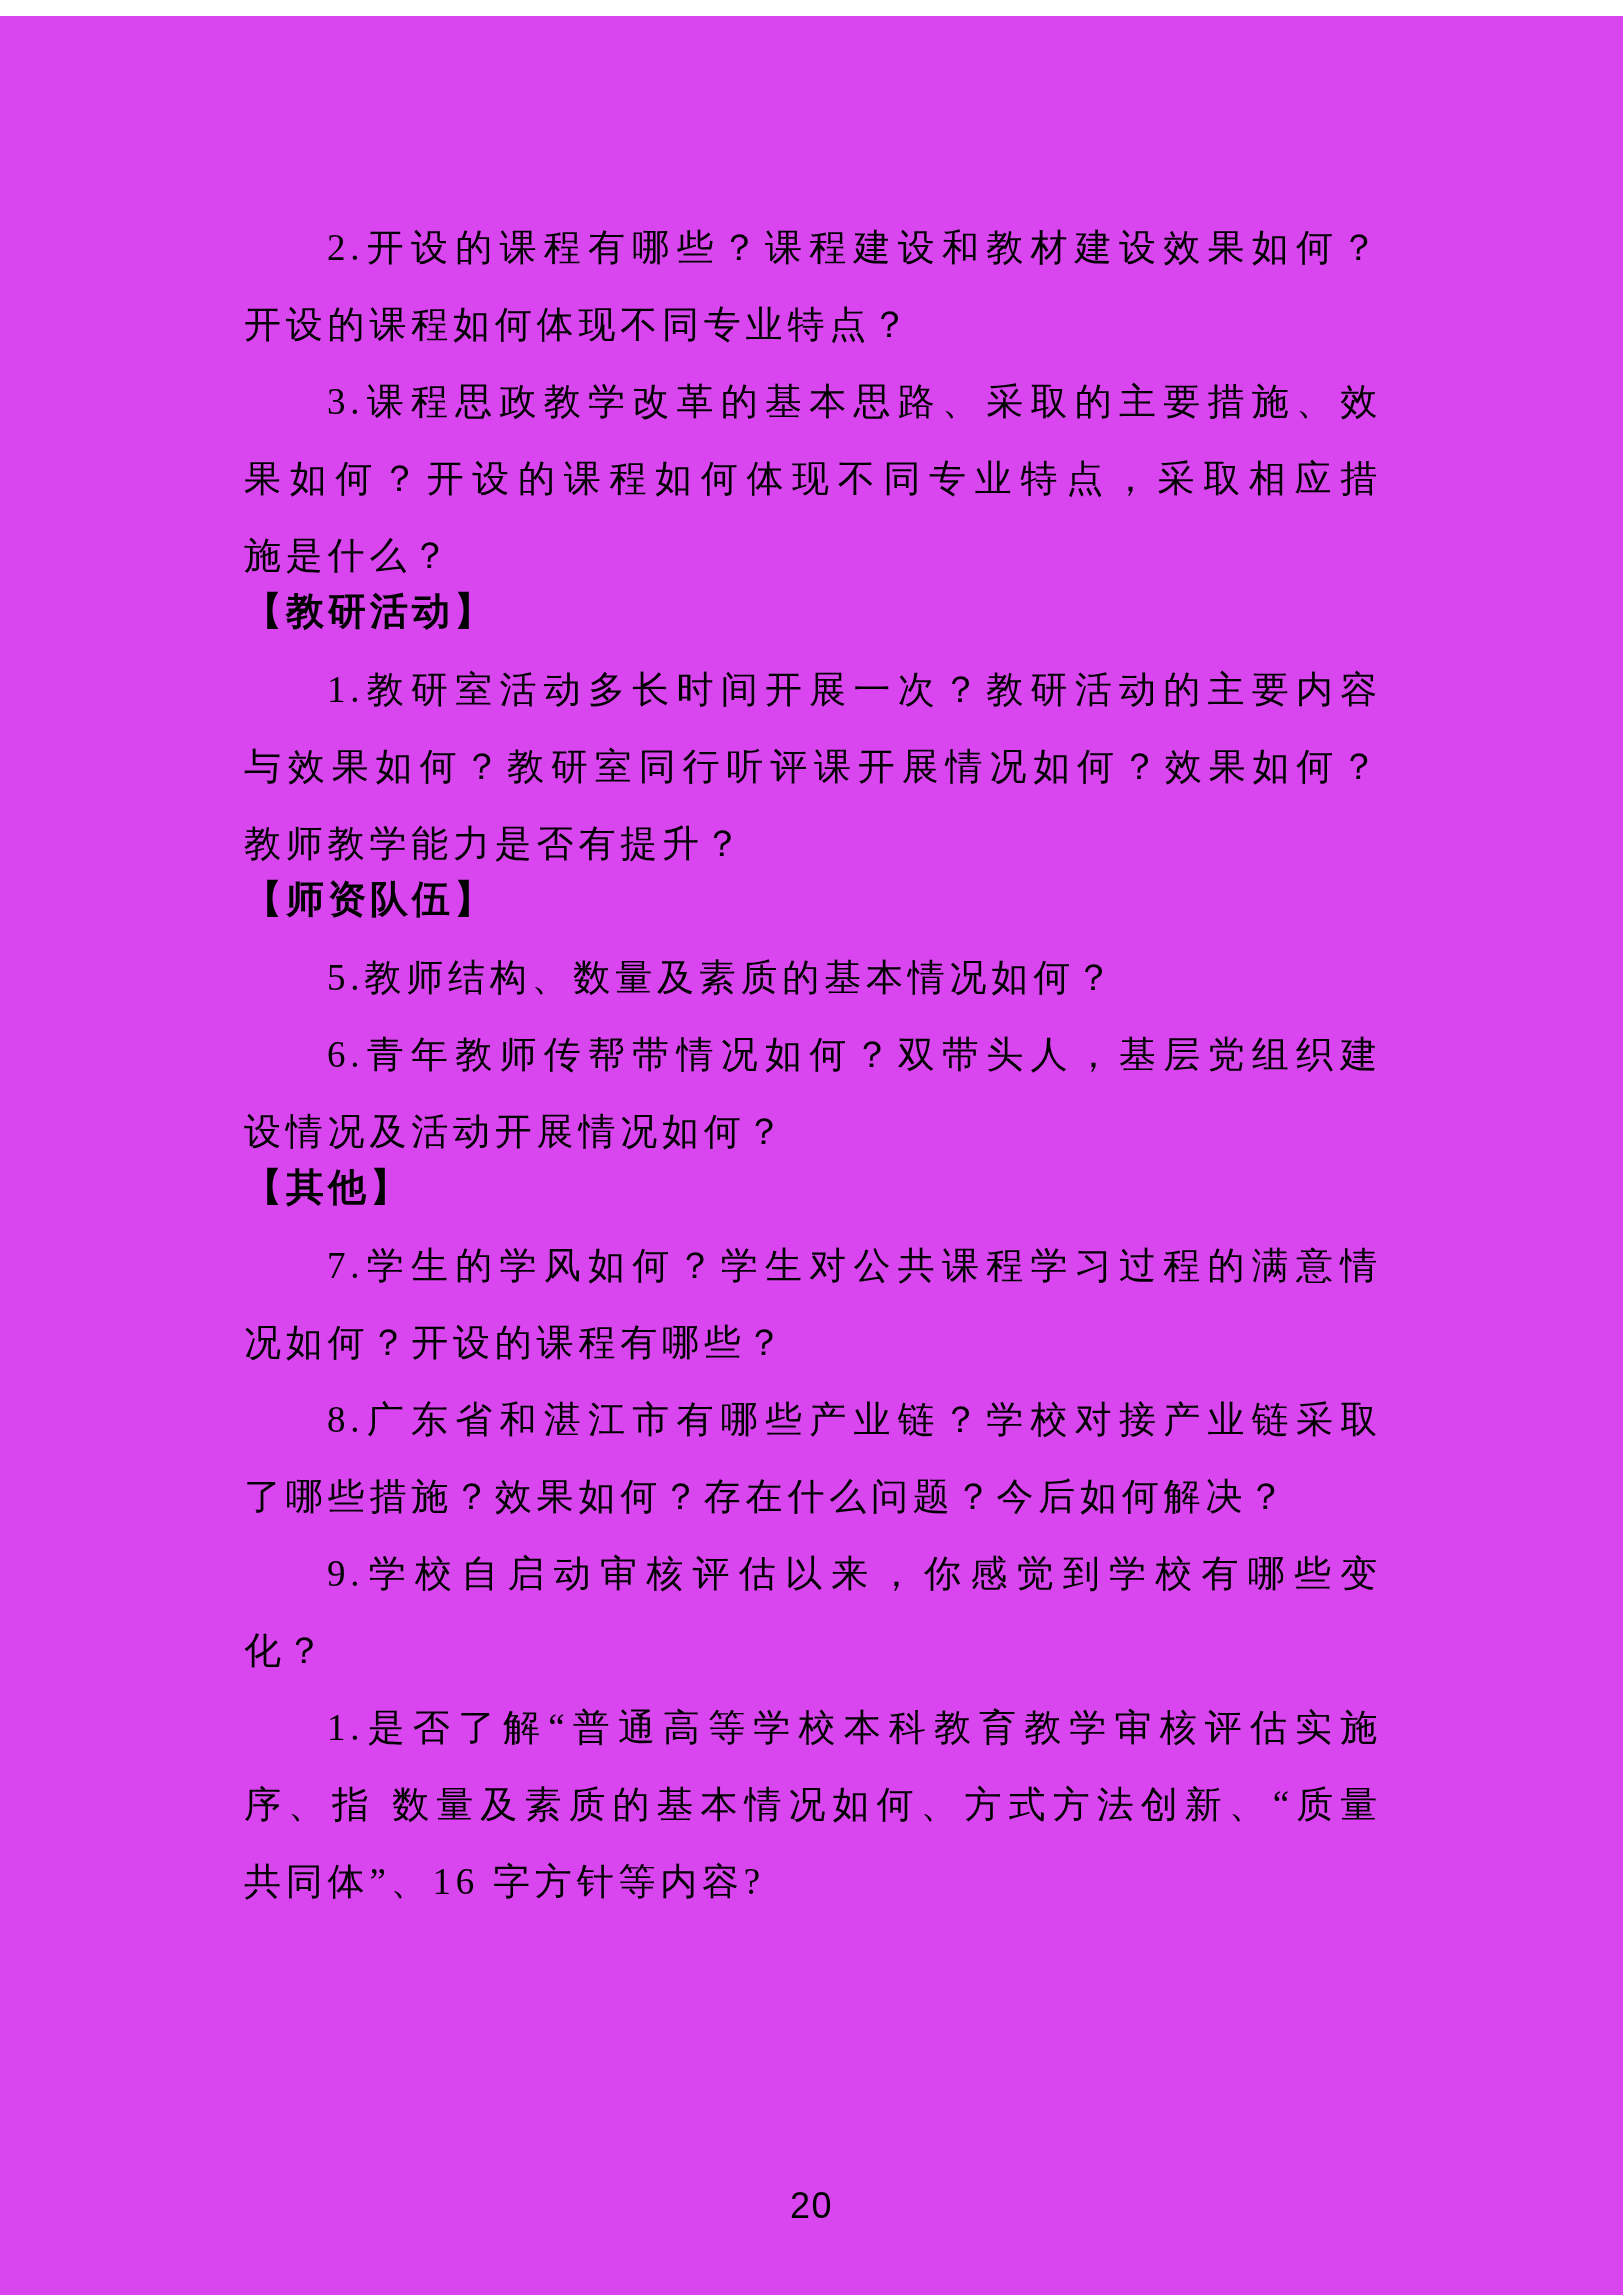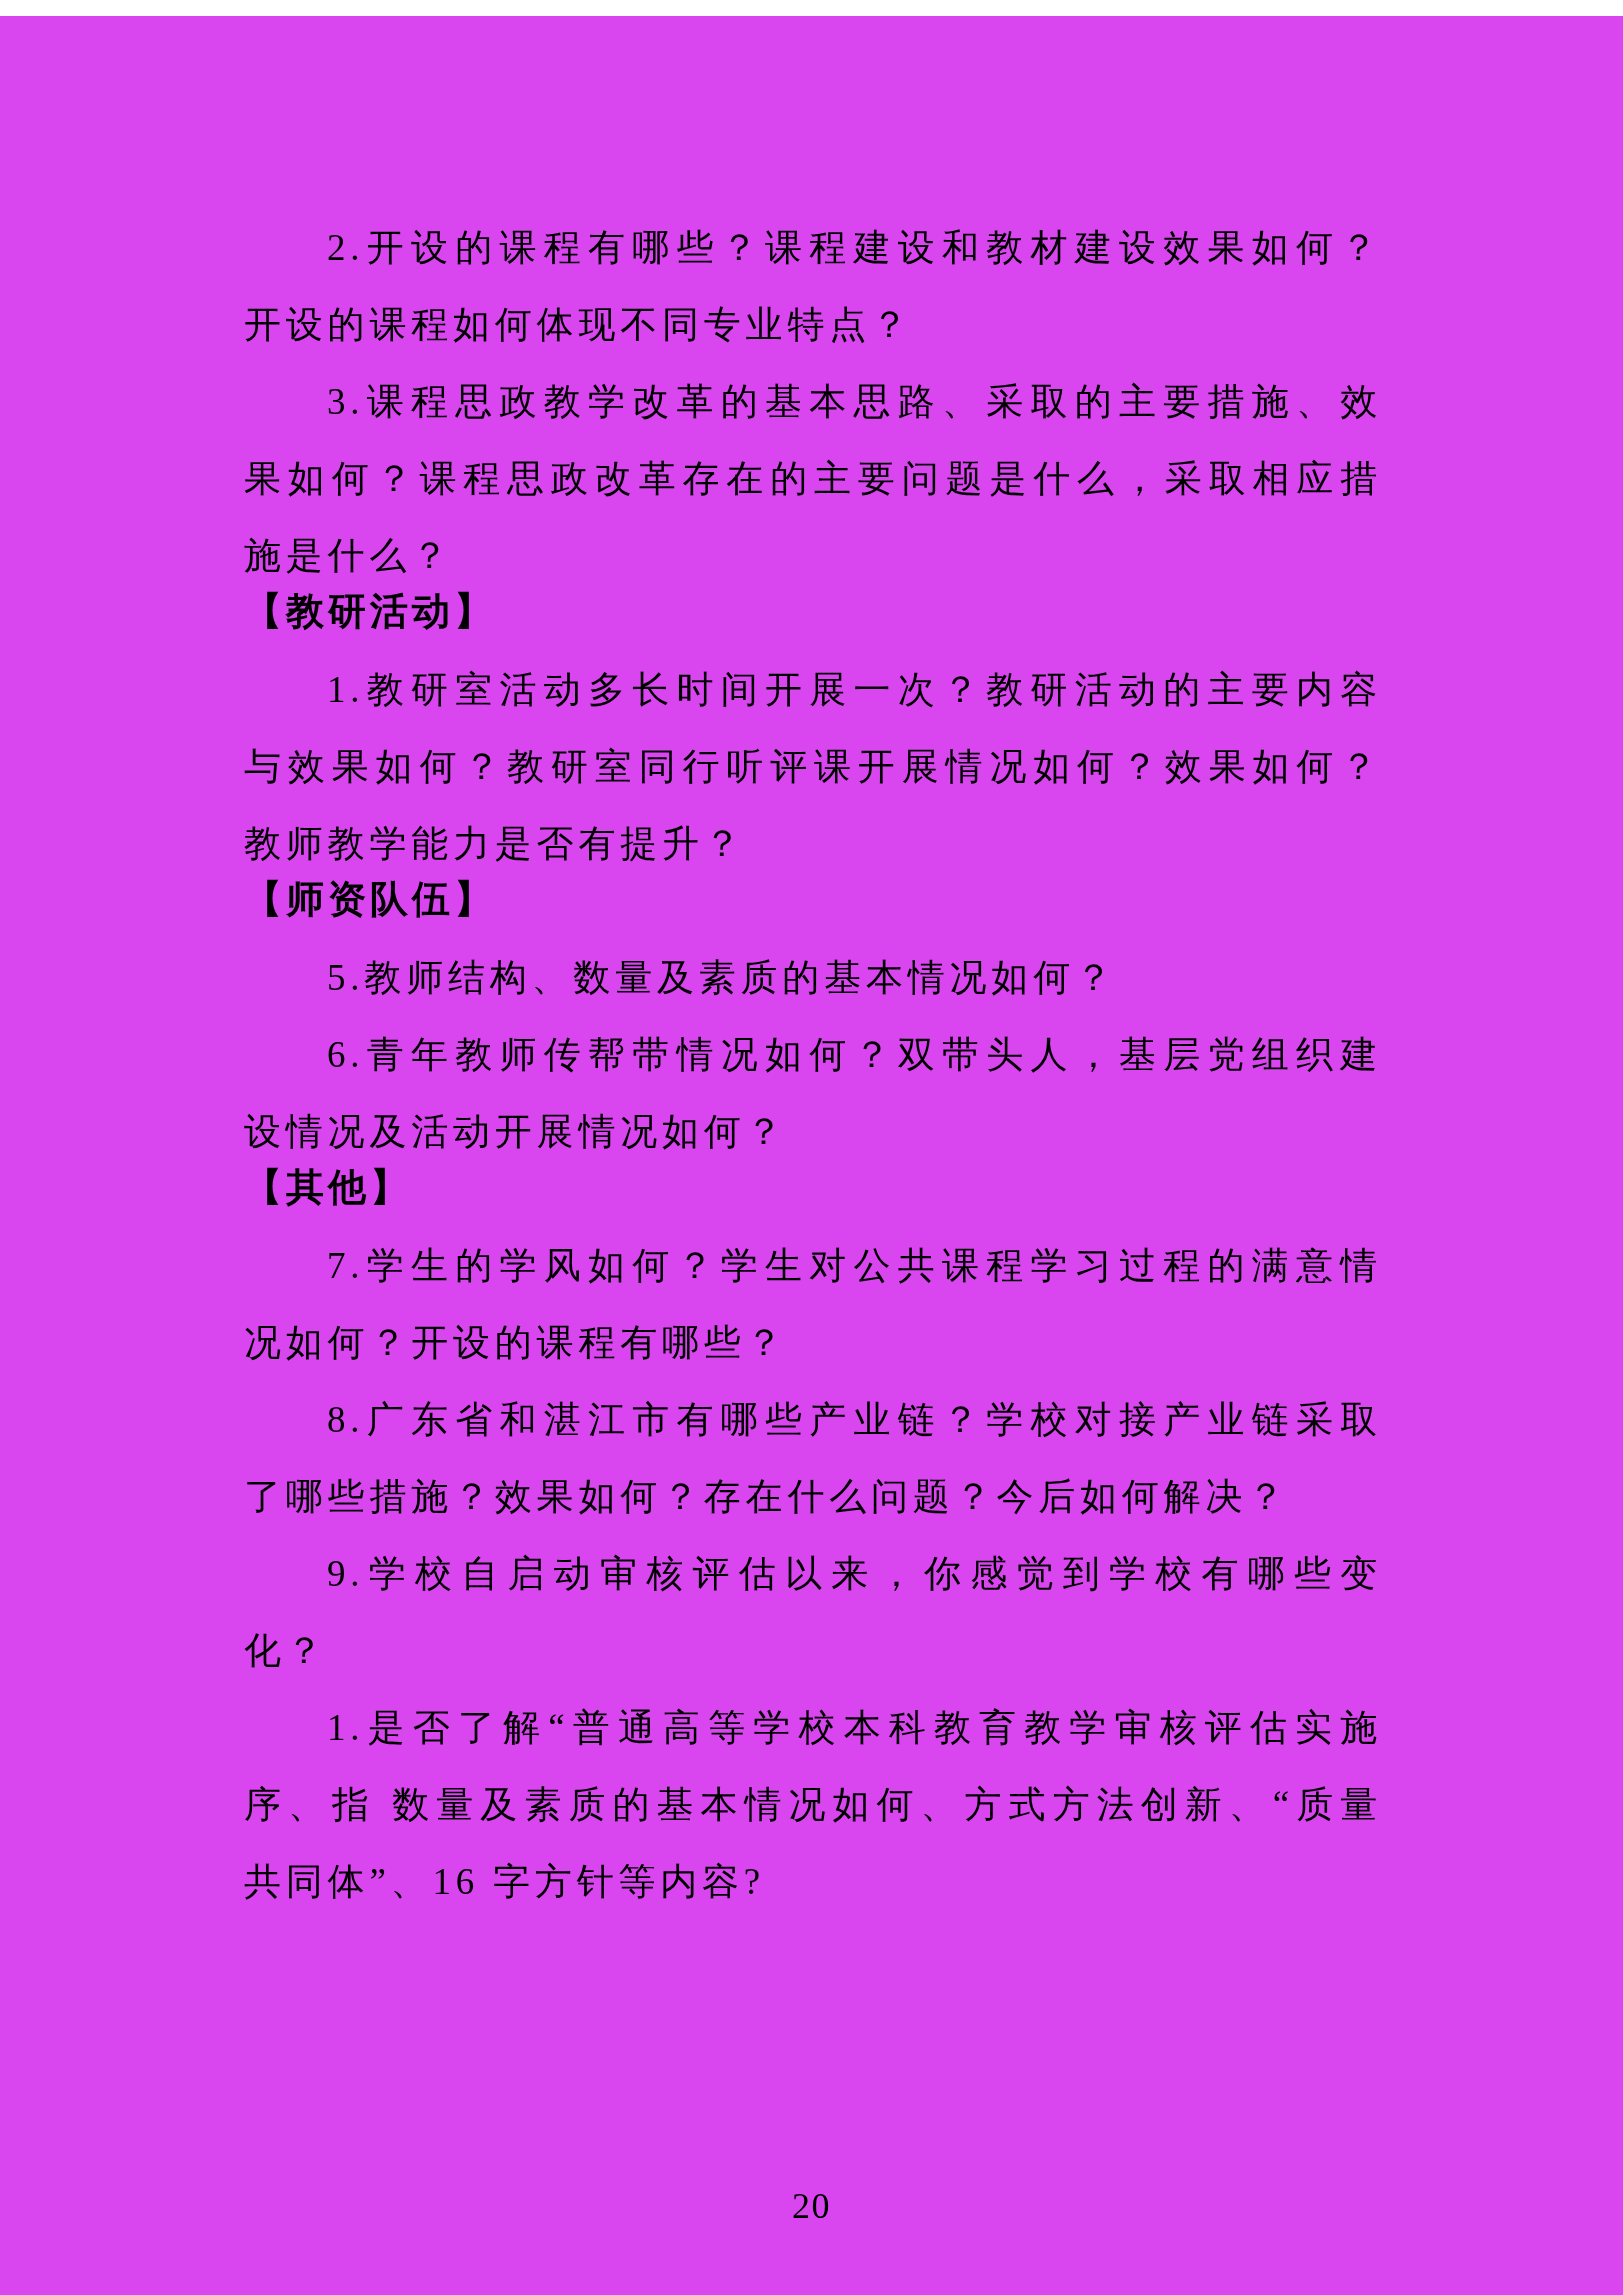--- a/index.html
+++ b/index.html
@@ -66,35 +66,35 @@
     margin-top: -18px;
     white-space: nowrap;
     text-align: left;
   }
   .page-number {
     position: absolute;
     left: 0;
     top: 2169px;
     width: 1623px;
     text-align: center;
-    font-family: Liberation Serif, serif;
+    font-family: Liberation Sans, sans-serif;
     font-size: 36px;
     letter-spacing: 1.6px;
     color: #000000;
   }
 </style>
 </head>
 <body>
 
 <div class="page">
   <main class="content" id="lines-container">
       <div class="line indent fill">2.开设的课程有哪些？课程建设和教材建设效果如何？</div>
       <div class="line">开设的课程如何体现不同专业特点？</div>
       <div class="line indent fill">3.课程思政教学改革的基本思路、采取的主要措施、效</div>
-      <div class="line fill">果如何？课程思政改革存在的主要问题是什么，采取相应措</div>
+      <div class="line fill">果如何？开设的课程如何体现不同专业特点，采取相应措</div>
       <div class="line">施是什么？</div>
       <div class="line header">【教研活动】</div>
       <div class="line indent fill">1.教研室活动多长时间开展一次？教研活动的主要内容</div>
       <div class="line fill">与效果如何？教研室同行听评课开展情况如何？效果如何？</div>
       <div class="line">教师教学能力是否有提升？</div>
       <div class="line header">【师资队伍】</div>
       <div class="line indent">5.教师结构、数量及素质的基本情况如何？</div>
       <div class="line indent fill">6.青年教师传帮带情况如何？双带头人，基层党组织建</div>
       <div class="line">设情况及活动开展情况如何？</div>
       <div class="line header">【其他】</div>

